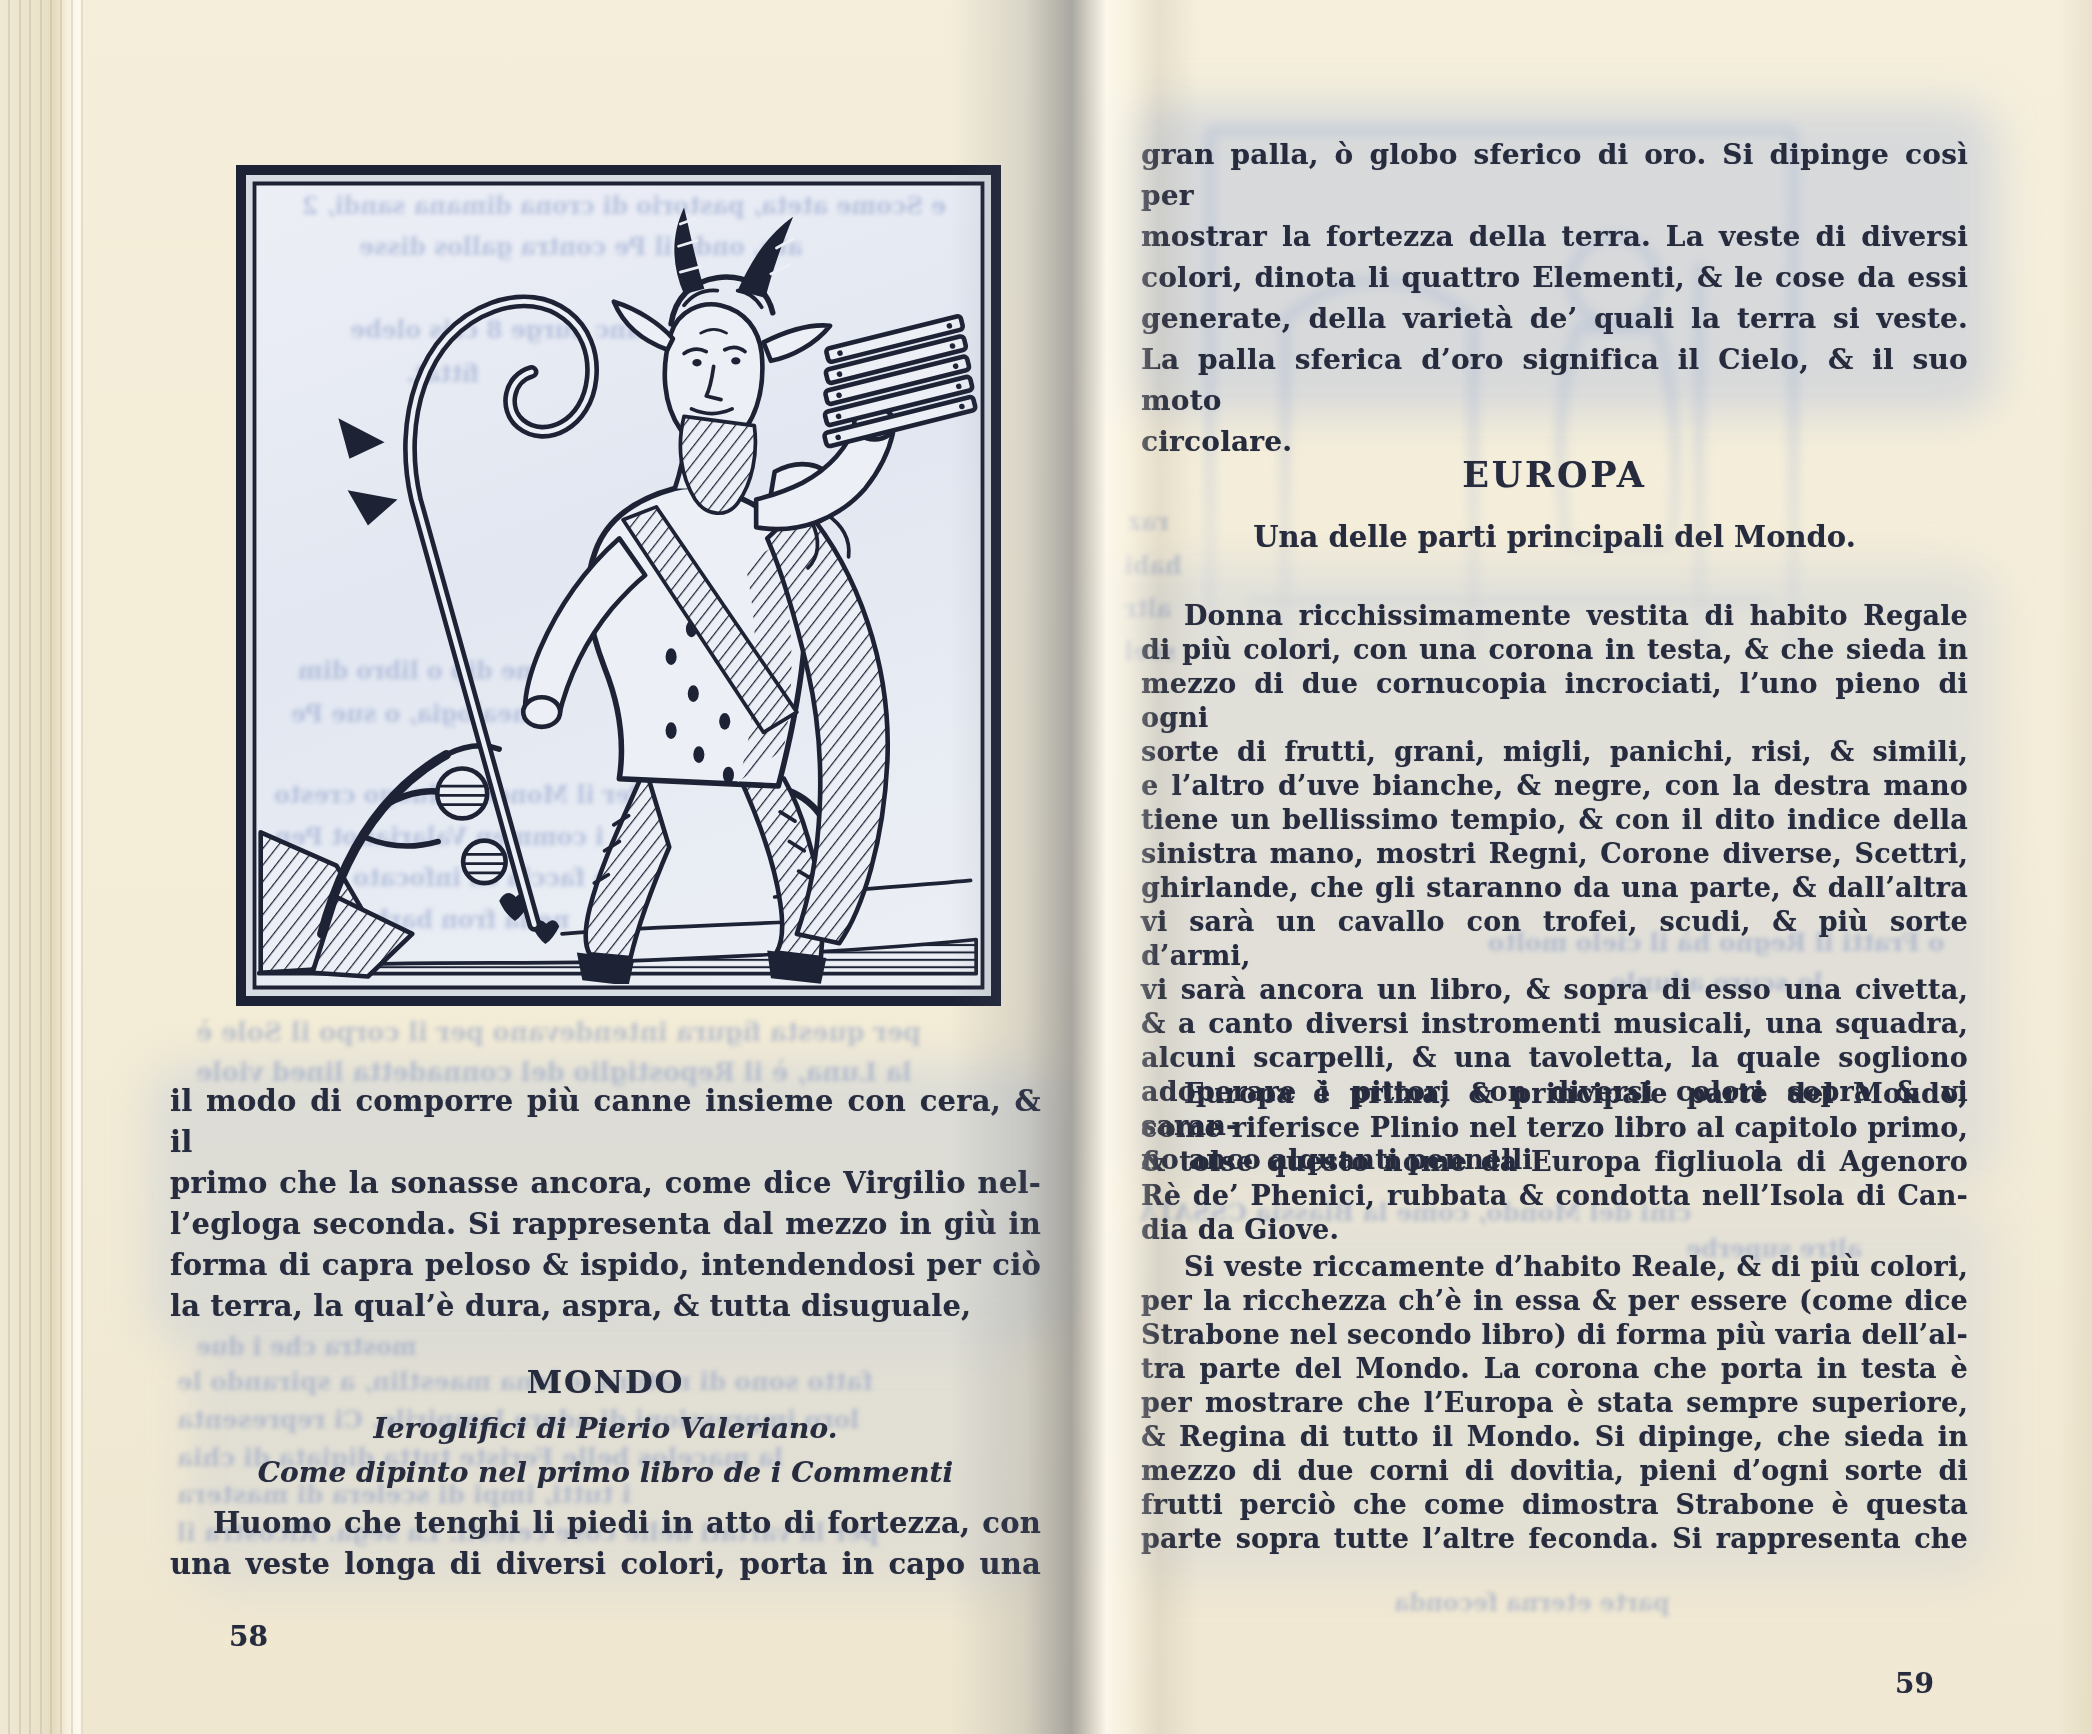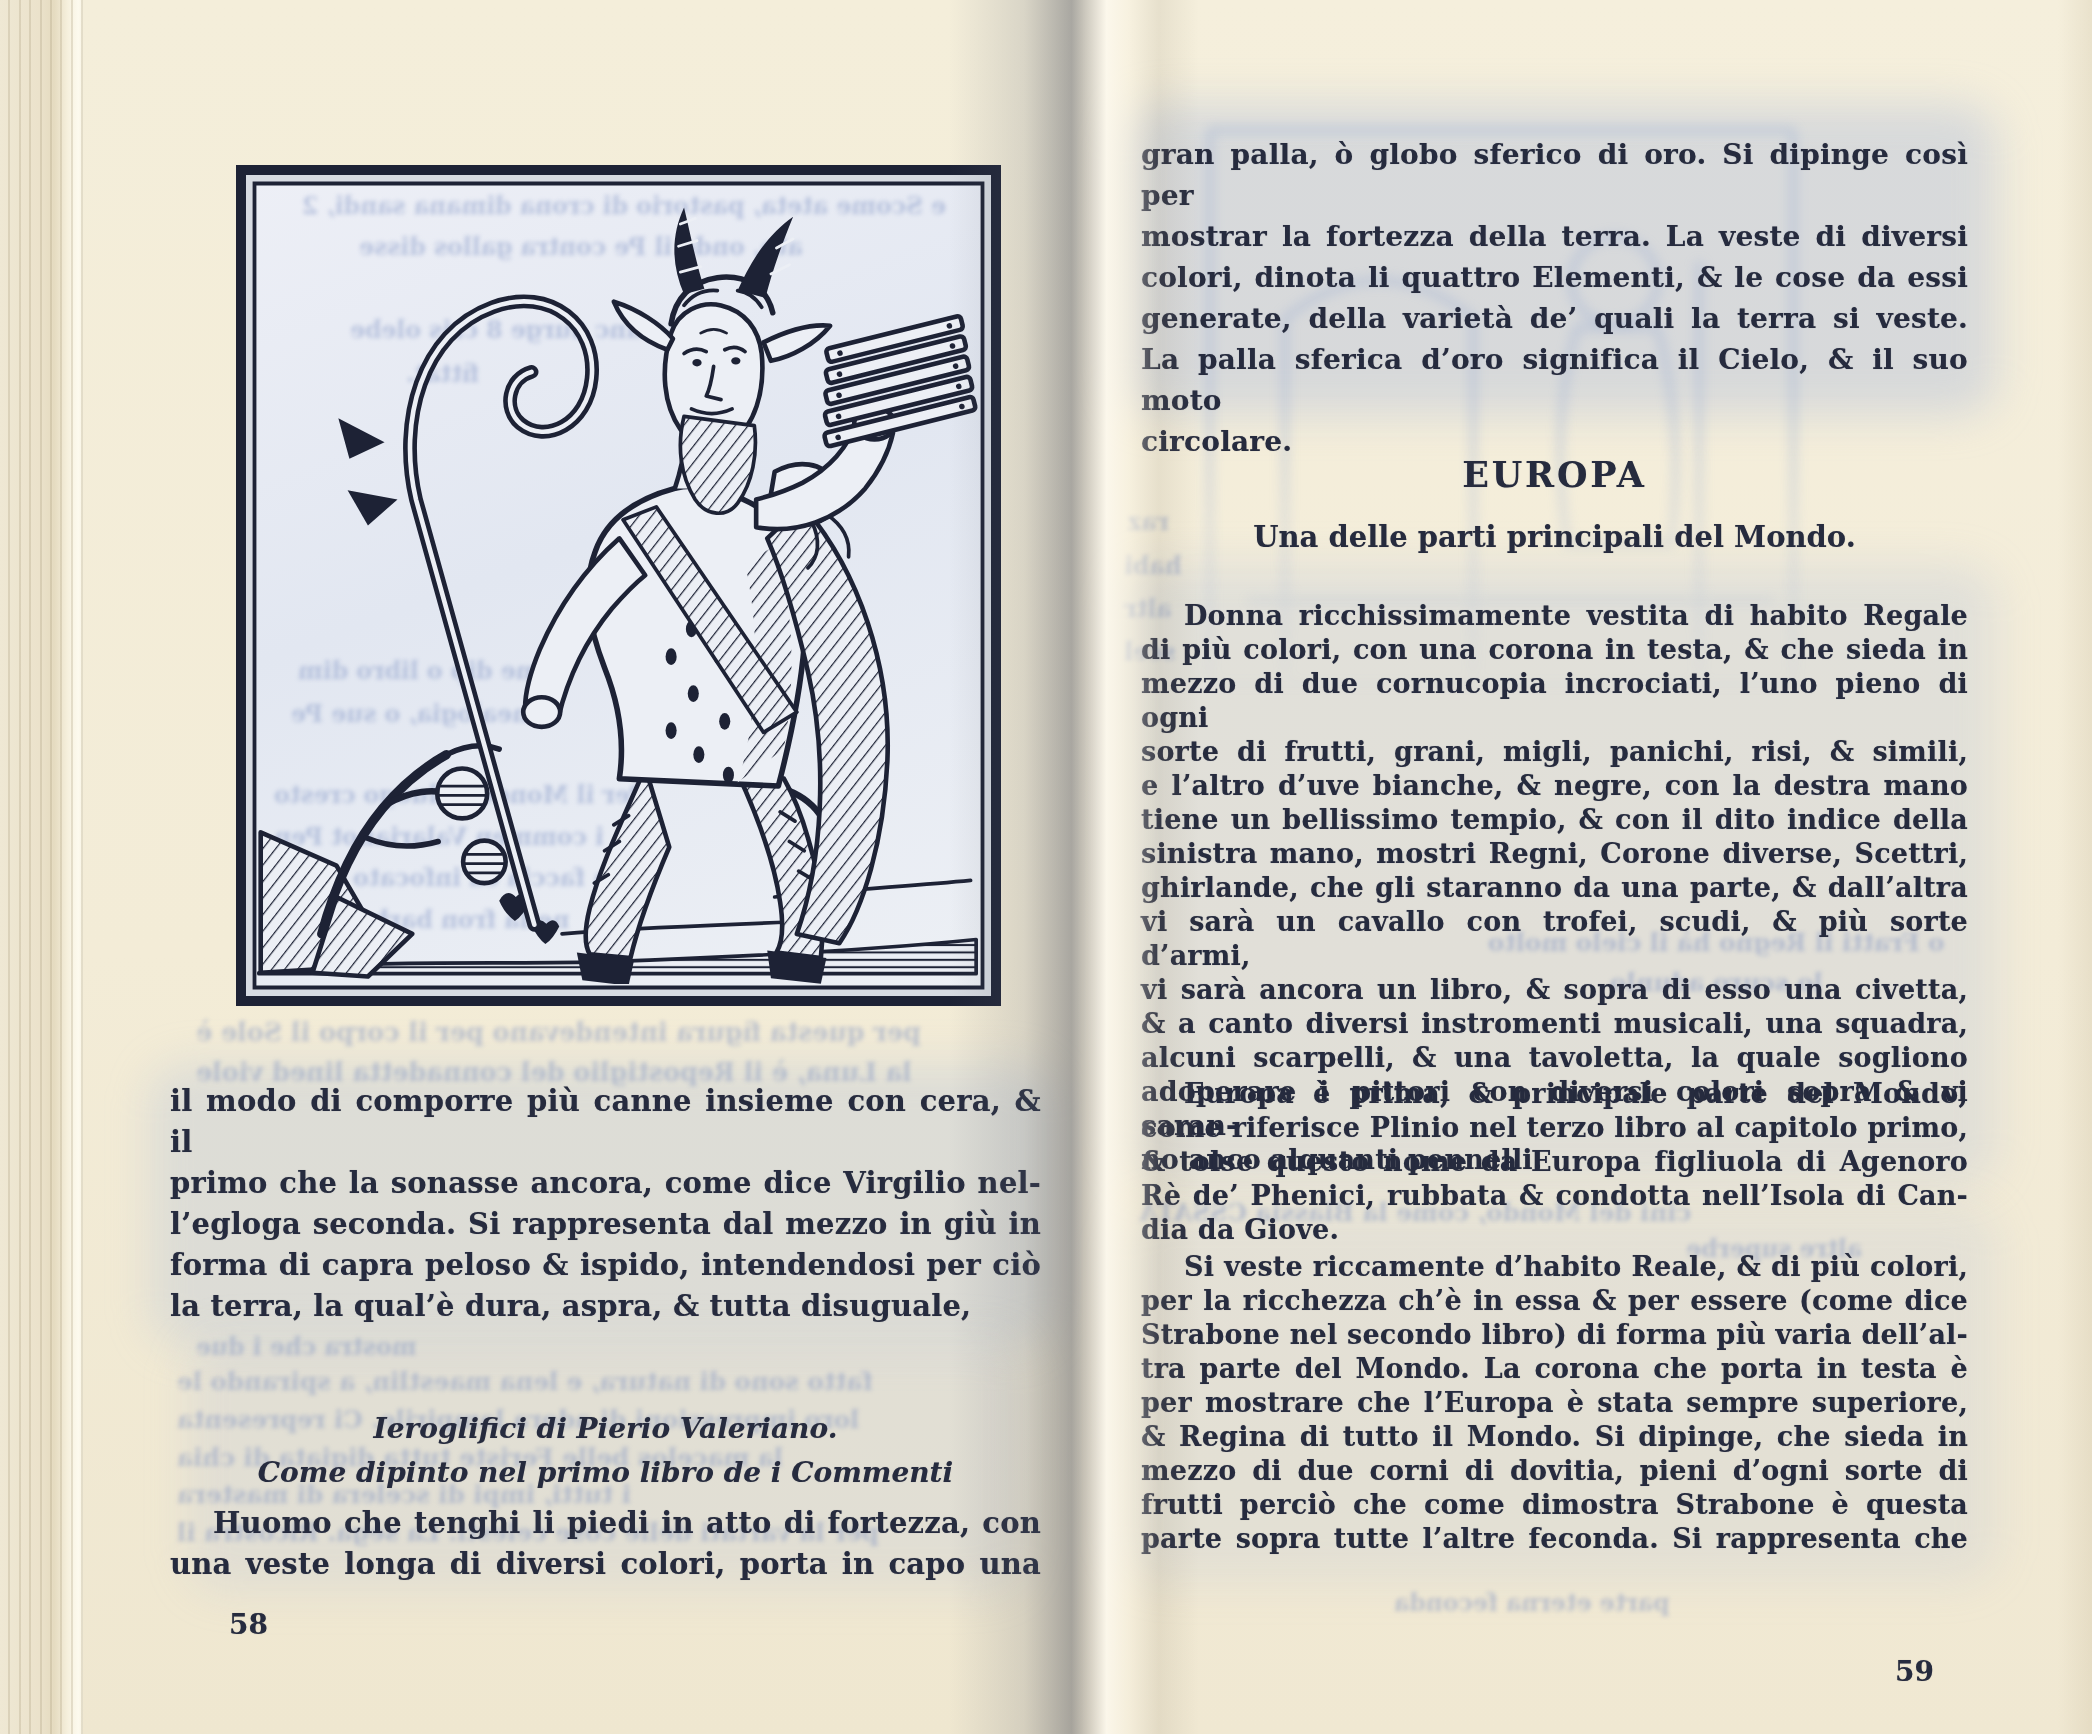--- a/index.html
+++ b/index.html
@@ -78,21 +78,21 @@
   .body-left{font-size:29px;line-height:41px;letter-spacing:0.2px;}
   .body-right-lead{font-size:28px;line-height:41px;letter-spacing:0.2px;}
   .body-right{font-size:27px;line-height:34px;letter-spacing:0.2px;}
   .heading{
     position:absolute;z-index:10;font-weight:700;text-align:center;
   }
   .h-mondo{font-size:32px;letter-spacing:1.9px;}
   .sub-mondo{font-size:28px;font-style:italic;line-height:44px;}
   .h-europa{font-size:35px;letter-spacing:2.8px;}
   .sub-europa{font-size:29px;}
-  .pageno{position:absolute;font-size:28px;font-weight:700;z-index:10;}
+  .pageno{position:absolute;font-size:28px;font-weight:700;z-index:10;margin-top:12px;}
   .inktext{color:#262b3e;text-shadow:0 0 0.9px rgba(38,43,62,.35);}
 </style>
 </head>
 <body>
 
 <div id="stage">
 
   <div class="edge-left"></div>
 
   <div class="page page-left">
@@ -233,20 +233,21 @@
     </figure>
 
     <div class="para col-left body-left end inktext" style="top:1081px;">
         <div class="pline">il modo di comporre più canne insieme con cera, &amp; il</div>
         <div class="pline">primo che la sonasse ancora, come dice Virgilio nel-</div>
         <div class="pline">l’egloga seconda. Si rappresenta dal mezzo in giù in</div>
         <div class="pline">forma di capra peloso &amp; ispido, intendendosi per ciò</div>
         <div class="pline">la terra, la qual’è dura, aspra, &amp; tutta disuguale,</div>
       </div>
 
+    <div class="heading h-mondo col-left inktext" style="top:1363px;">MONDO</div>
 
     <div class="heading sub-mondo col-left inktext" style="top:1407px;">
         <div class="pline">Ieroglifici di Pierio Valeriano.</div>
         <div class="pline">Come dipinto nel primo libro de i Commenti</div>
       </div>
 
     <div class="para col-left body-left indent inktext" style="top:1503px;">
         <div class="pline">Huomo che tenghi li piedi in atto di fortezza, con</div>
         <div class="pline">una veste longa di diversi colori, porta in capo una</div>
       </div>

